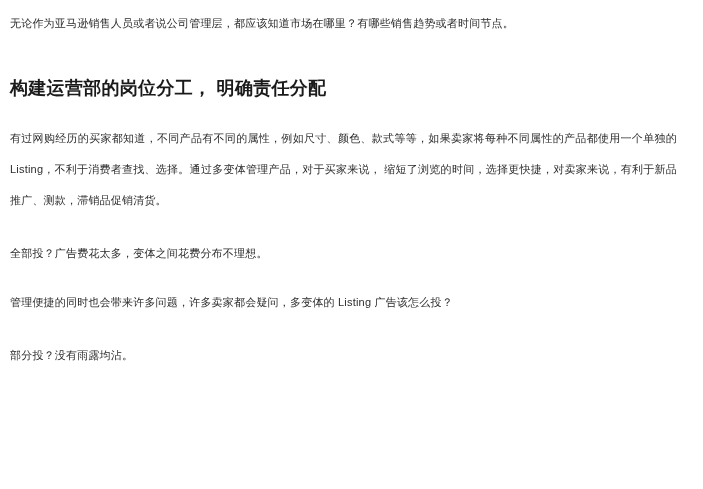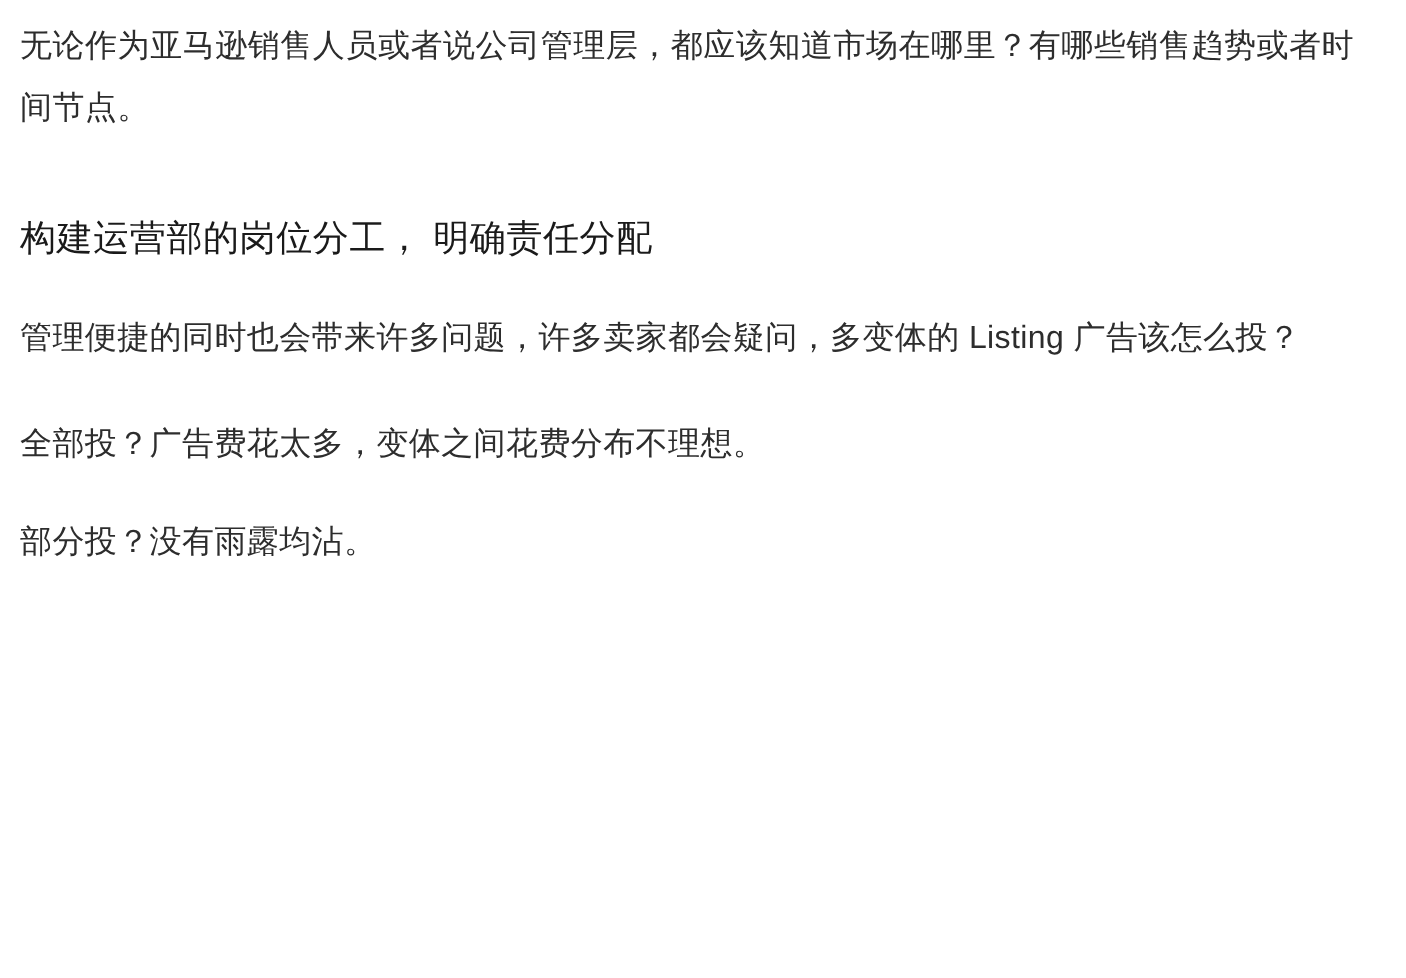--- a/index.html
+++ b/index.html
@@ -13,52 +13,53 @@
     font-family: "Liberation Sans", "DejaVu Sans", sans-serif;
     color: #2b2b2b;
     overflow: hidden;
   }
   .article {
     padding: 8px 10px 0 10px;
     box-sizing: border-box;
     width: 703px;
   }
   .para {
-    font-size: 16px;
+    font-size: 11px;
     line-height: 31px;
     color: #2d2d2d;
     margin: 0 16px 22px 0;
     text-align: justify;
     letter-spacing: 0.2px;
   }
   .para:last-child {
     margin-bottom: 0;
   }
   .heading {
     font-size: 18px;
-    font-weight: normal;
+    font-weight: bold;
     color: #1a1a1a;
     line-height: 30px;
     margin: 34px 0 20px 0;
     letter-spacing: 0.3px;
   }
   .short {
     margin-bottom: 18px;
   }
 </style>
 </head>
 <body>
 
 <div class="article">
 
   <p class="para">无论作为亚马逊销售人员或者说公司管理层，都应该知道市场在哪里？有哪些销售趋势或者时间节点。</p>
 
 
   <h2 class="heading">构建运营部的岗位分工， 明确责任分配</h2>
 
+  <p class="para">有过网购经历的买家都知道，不同产品有不同的属性，例如尺寸、颜色、款式等等，如果卖家将每种不同属性的产品都使用一个单独的 Listing，不利于消费者查找、选择。通过多变体管理产品，对于买家来说， 缩短了浏览的时间，选择更快捷，对卖家来说，有利于新品推广、测款，滞销品促销清货。</p>
+
+  <p class="para short">全部投？广告费花太多，变体之间花费分布不理想。</p>
 
   <p class="para">管理便捷的同时也会带来许多问题，许多卖家都会疑问，多变体的 Listing 广告该怎么投？</p>
-
-  <p class="para short">全部投？广告费花太多，变体之间花费分布不理想。</p>
 
   <p class="para short">部分投？没有雨露均沾。</p>
 
 </div>
 
 </body></html>

